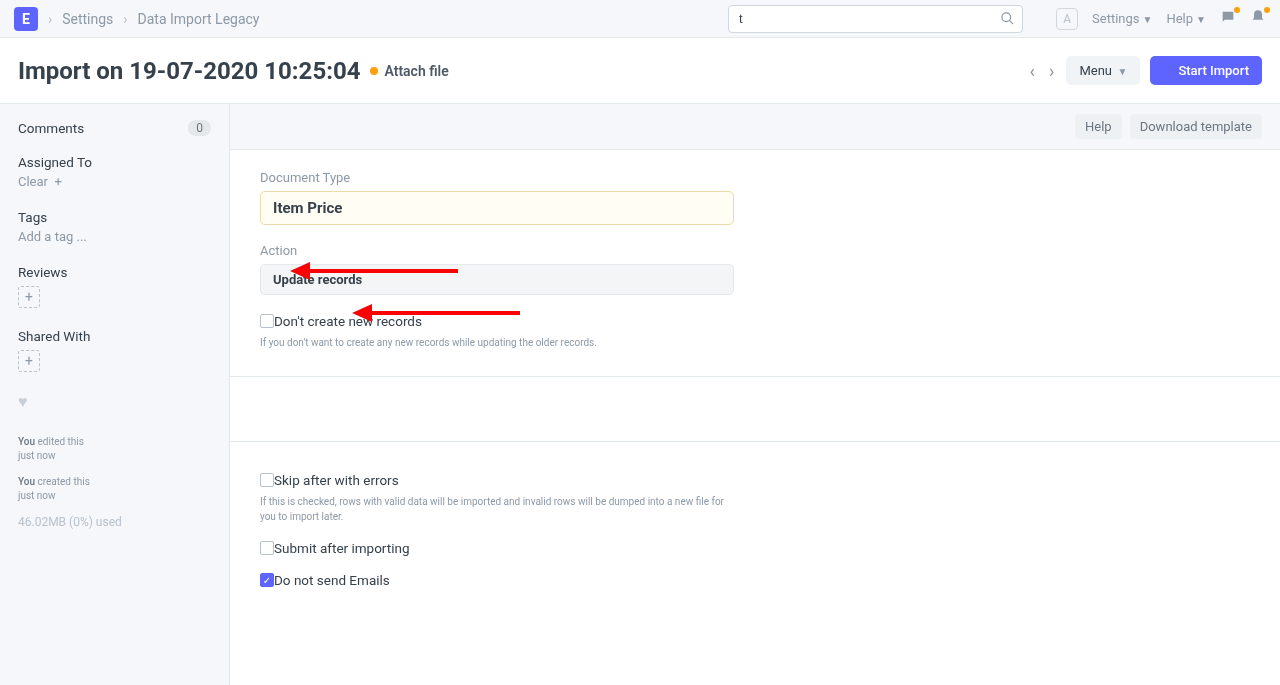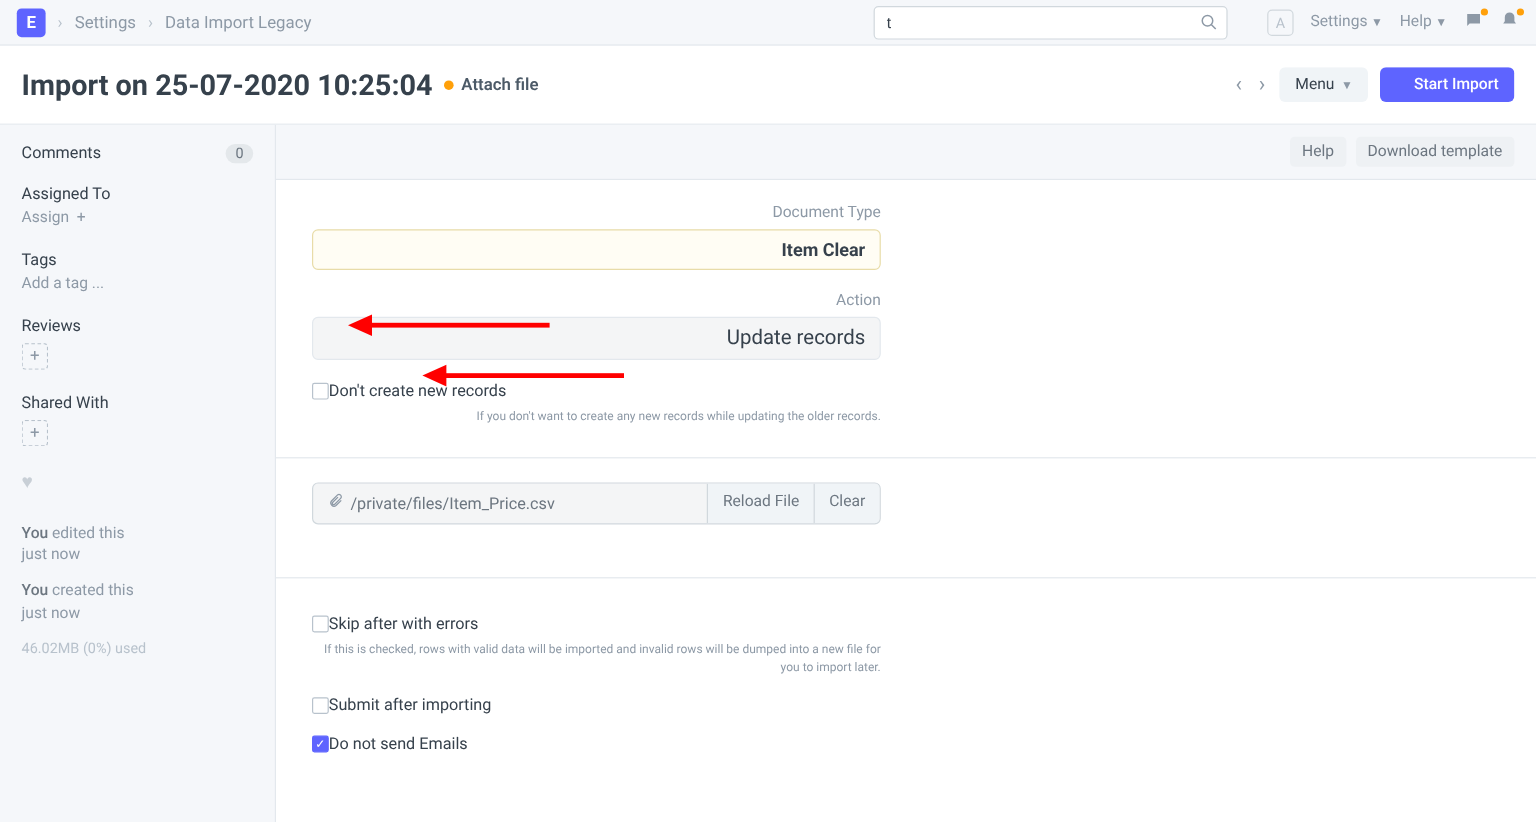--- a/index.html
+++ b/index.html
@@ -40,36 +40,36 @@
   .side-subtext { font-size: 13px; color:#8d99a6; margin-top:4px; cursor:pointer; }
   .count-badge { background:#e4e8eb; color:#6c7680; border-radius:10px; padding:1px 8px; font-size:12px; }
   .side-section { margin-bottom: 20px; }
   .attach-row { display:flex; align-items:center; justify-content:space-between; margin-top:6px;}
   .attach-item { display:flex; align-items:center; gap:4px; font-size:13px; color:#36414c; }
   .lock { color:#f39c12; font-size:12px;}
   .remove-x { color:#8d99a6; cursor:pointer; font-size:14px;}
   .plus-box { width:22px; height:22px; border:1px dashed #b8c2cc; border-radius:3px; display:flex;align-items:center;justify-content:center; color:#8d99a6; cursor:pointer; font-size:14px; margin-top:6px;}
   .heart { color:#c8cfd6; font-size:16px; margin-top:18px; cursor:pointer; }
   .timeline { margin-top:24px; }
-  .timeline-item { font-size:13px; color:#8d99a6; line-height:1.4; margin-bottom:12px;}
+  .timeline-item { font-size:10px; color:#8d99a6; line-height:1.4; margin-bottom:12px;}
   .timeline-item b { color:#6c7680; font-weight:500; }
   .storage { font-size:12px; color:#b8c2cc; margin-top:8px;}
 
   
   .main { flex:1; }
   .main-toolbar { display:flex; justify-content:flex-end; gap:8px; padding: 10px 18px; background:#f5f7fa; border-bottom:1px solid #e3e8ed; }
   .tb-link { font-size:13px; color:#6c7680; background:#eef1f4; padding:5px 10px; border-radius:4px; cursor:pointer; }
 
   .form-section { border-bottom:1px solid #e3e8ed; padding: 20px 30px 26px; }
-  .form-col { max-width: 474px; text-align: right; }
+  .form-col { max-width: 474px; }
   .field { margin-bottom: 18px; }
   .field-label { font-size:13px; color:#8d99a6; margin-bottom:6px; display:block;}
   .input-like { border:1px solid #d1d8dd; border-radius:5px; padding: 7px 12px; font-size:14px; color:#36414c; background:#fff; }
   .input-doctype { background:#fffdf4; border-color:#e8dca8; font-weight:700; font-size:15px;}
-  .input-action { background:#f4f5f6; border-color:#e3e8ed; font-weight:400; font-size:17px; color:#36414c; }
+  .input-action { background:#f4f5f6; border-color:#e3e8ed; font-weight:700; font-size:13px; color:#36414c; }
   .check-row { display:flex; align-items:center; margin-top:10px; }
   .checkbox { width:14px; height:14px; border:1px solid #b8c2cc; border-radius:2px; background:#fff; cursor:pointer; display:inline-flex; align-items:center; justify-content:center; }
   .checkbox.checked { background:#5e64ff; border-color:#5e64ff; color:#fff; font-size:10px; }
   .check-label { font-size:13.5px; color:#36414c; }
   .helptext { font-size:10px; color:#8d99a6; margin-top:6px; line-height:1.5; }
   
   .file-input-wrap { display:flex; border:1px solid #d1d8dd; border-radius:5px; overflow:hidden; background:#f4f5f6; }
   .file-path { flex:1; display:flex; align-items:center; gap:6px; padding:8px 12px; font-size:13.5px; color:#6c7680; }
   .file-btn { padding:8px 12px; font-size:13px; color:#6c7680; border-left:1px solid #d1d8dd; cursor:pointer; background:#f0f4f7;}
 
@@ -112,41 +112,41 @@
     <span class="nav-ico">
       <svg width="16" height="16" viewBox="0 0 24 24" fill="currentColor">
           <path d="M12 2a6 6 0 0 0-6 6v5l-2 3h16l-2-3V8a6 6 0 0 0-6-6z"></path>
         </svg>
       <span class="dot-badge"></span>
     </span>
   </div>
 </div>
 
 <div class="page-head">
-  <span class="page-title">Import on 25-07-2020 10:25:04</span>
+  <span class="page-title">Import on 19-07-2020 10:25:04</span>
   <span class="unsaved-dot"></span>
   <span class="attach-text">Attach file</span>
   <div class="head-right">
     <span class="nav-arrow">‹</span>
     <span class="nav-arrow">›</span>
     <span class="btn btn-default"><span>Menu</span><span class="caret"> ▼</span></span>
     <span class="btn btn-primary">Start Import</span>
   </div>
 </div>
 
 <div class="layout content-wrap">
 
   <div class="sidebar">
     <div class="side-row">
       <span class="side-label">Comments</span>
       <span class="count-badge">0</span>
     </div>
     <div class="side-section">
       <div class="side-label">Assigned To</div>
-      <div class="side-subtext"><span>Assign</span> &nbsp;+</div>
+      <div class="side-subtext"><span>Clear</span> &nbsp;+</div>
     </div>
     <div class="side-section">
       <div class="side-label">Tags</div>
       <div class="side-subtext">Add a tag ...</div>
     </div>
     <div class="side-section">
       <div class="side-label">Reviews</div>
       <div class="plus-box">+</div>
     </div>
     <div class="side-section">
@@ -164,47 +164,37 @@
   <div class="main">
     <div class="main-toolbar">
       <span class="tb-link">Help</span>
       <span class="tb-link">Download template</span>
     </div>
 
     <div class="form-section">
       <div class="form-col">
         <div class="field">
           <label class="field-label">Document Type</label>
-          <div class="input-like input-doctype">Item Clear</div>
+          <div class="input-like input-doctype">Item Price</div>
         </div>
         <div class="field">
           <label class="field-label">Action</label>
           <div class="input-like input-action">Update records</div>
         </div>
         <div class="check-row">
           <span class="checkbox"></span>
           <span class="check-label">Don't create new records</span>
         </div>
         <div class="helptext">If you don't want to create any new records while updating the older records.</div>
       </div>
     </div>
 
     <div class="form-section">
       <div class="form-col">
         <div class="field">
-          <div class="file-input-wrap">
-            <div class="file-path">
-              <span><svg width="13" height="13" viewBox="0 0 24 24" fill="none" stroke="#8d99a6" stroke-width="2">
-                    <path d="M21 11l-8 8a5 5 0 0 1-7-7l9-9a3.5 3.5 0 0 1 5 5l-9 9a2 2 0 0 1-3-3l8-8"></path>
-                  </svg></span>
-              <span>/private/files/Item_Price.csv</span>
-            </div>
-            <span class="file-btn">Reload File</span>
-            <span class="file-btn">Clear</span>
-          </div>
         </div>
       </div>
     </div>
 
     <div class="form-section" style="border-bottom:none;">
       <div class="form-col">
         <div class="check-row">
           <span class="checkbox"></span>
           <span class="check-label">Skip after with errors</span>
         </div>

